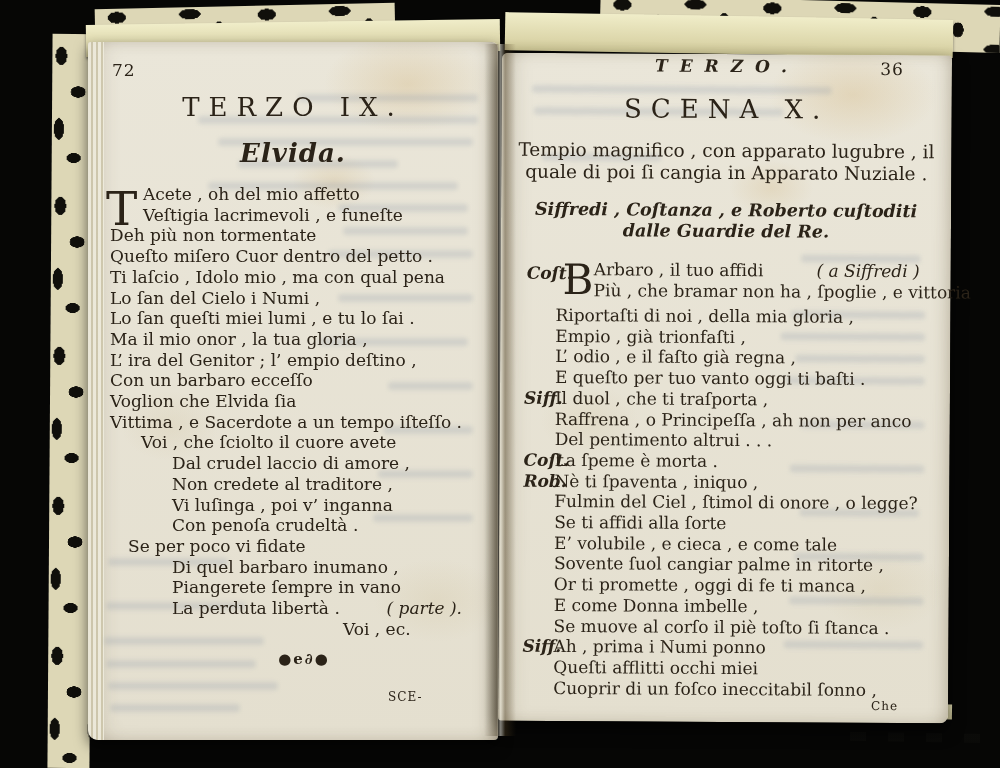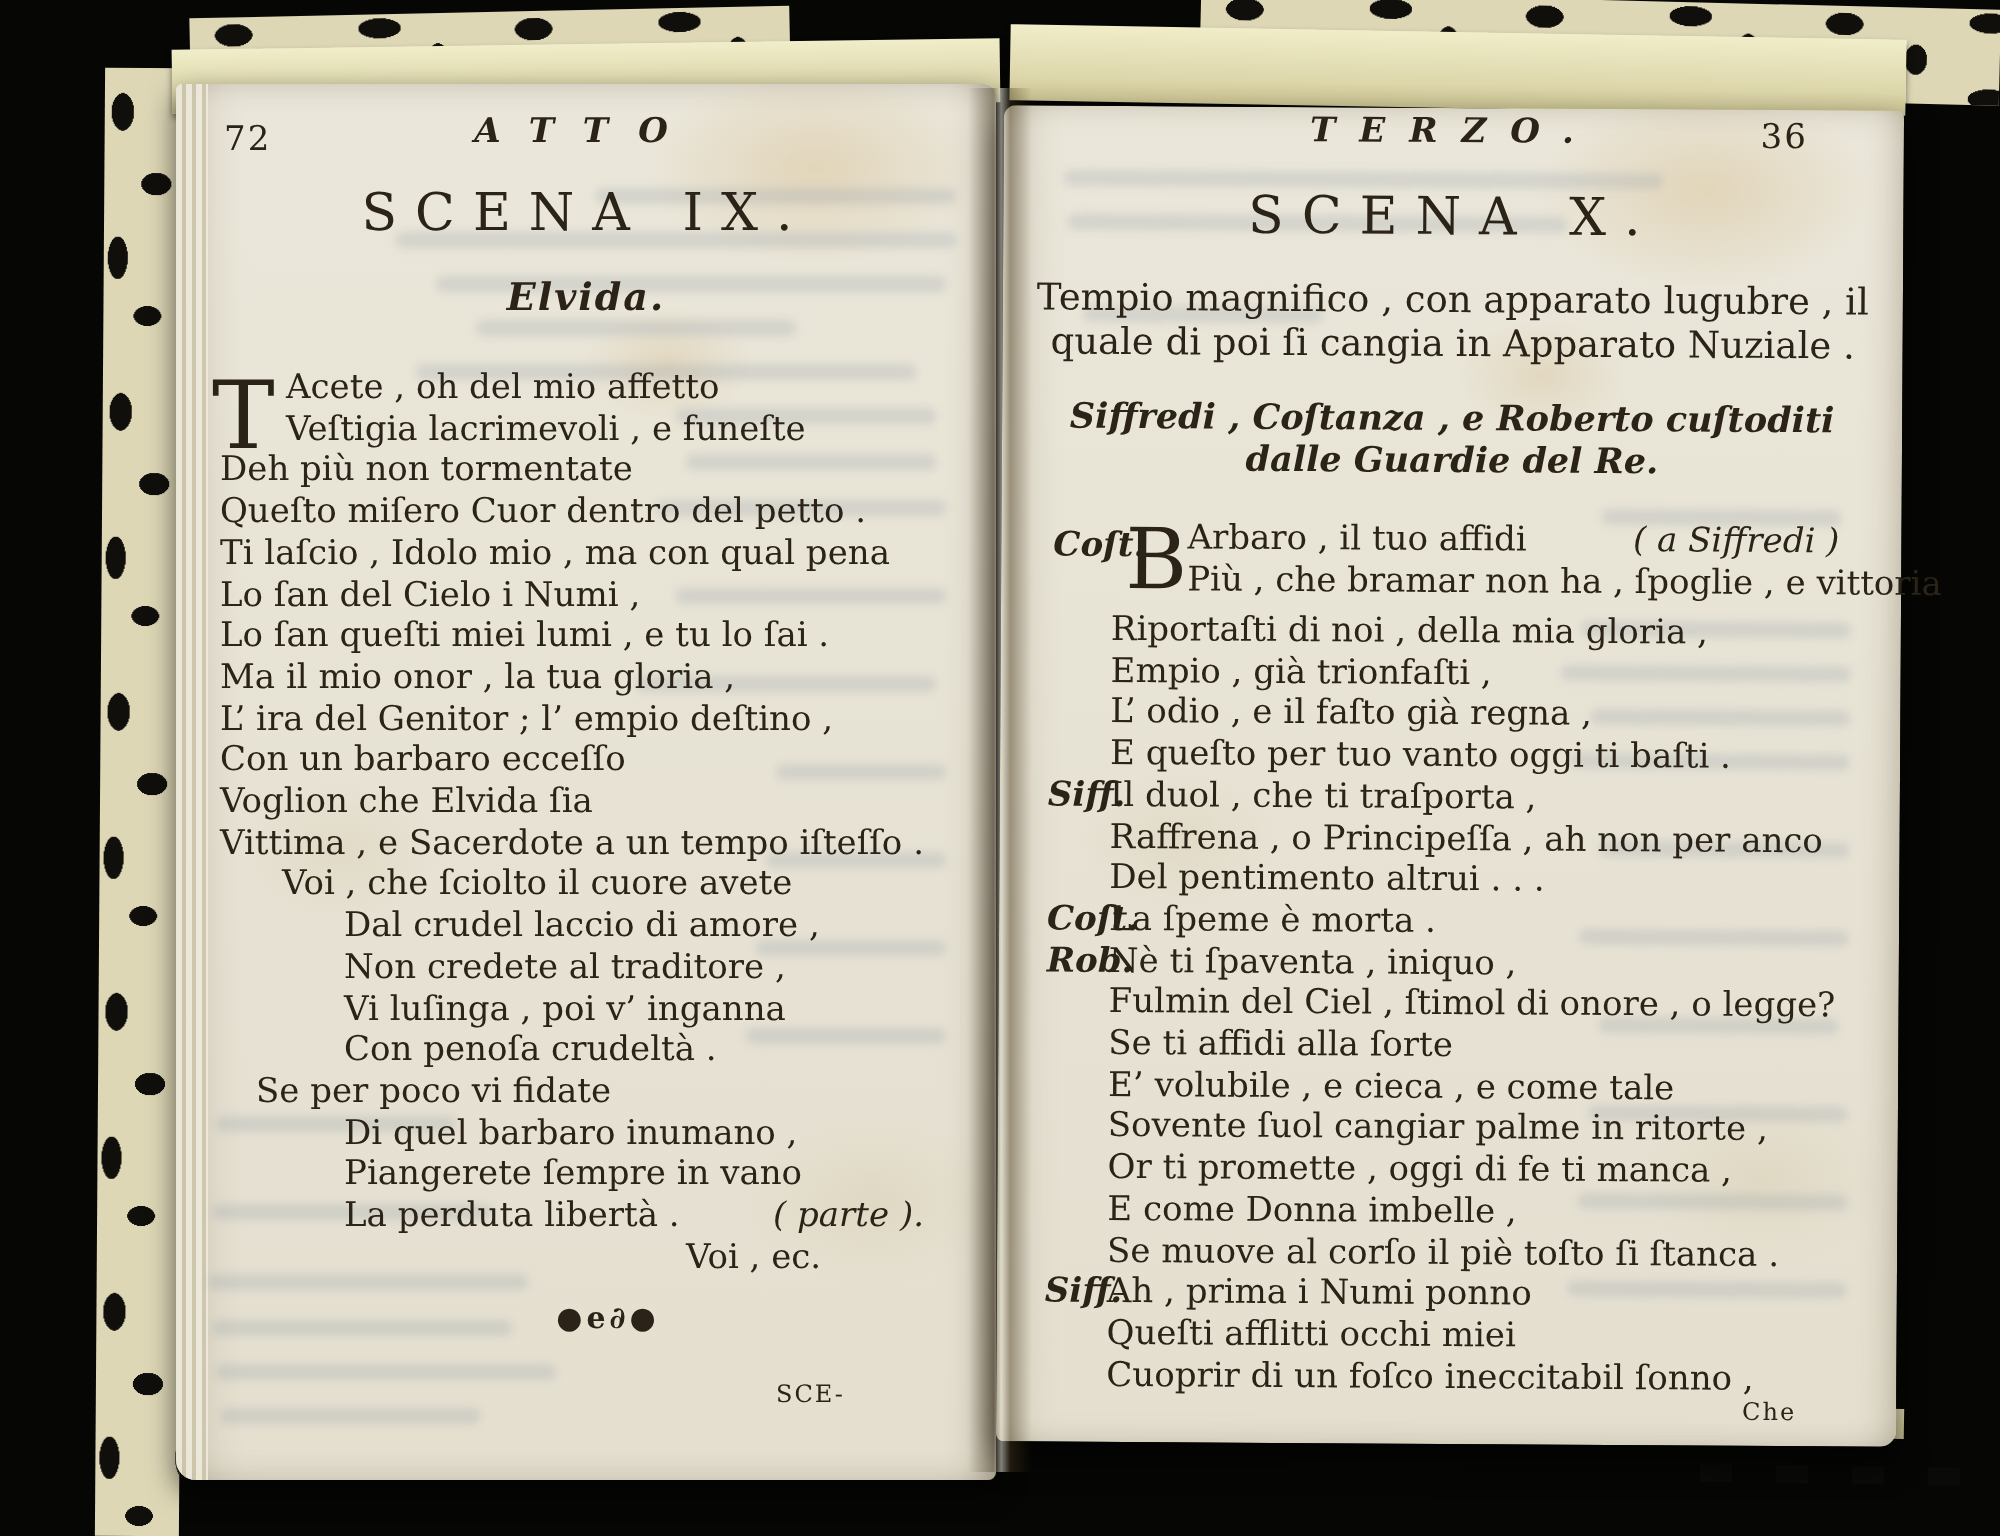--- a/index.html
+++ b/index.html
@@ -73,21 +73,21 @@
   }
   
   .gutter{
     position:absolute;left:484px;top:44px;width:32px;height:692px;
     background:linear-gradient(90deg,transparent,rgba(60,48,25,.35) 40%,rgba(255,253,240,.5) 52%,rgba(80,64,35,.38) 66%,transparent);
   }
   
   .pagenum{position:absolute;font-size:17px;letter-spacing:1px;}
   .running-header{position:absolute;left:0;right:0;text-align:center;font-style:italic;font-weight:bold;font-size:17px;letter-spacing:15px;}
   .scene-heading{position:absolute;left:0;right:0;text-align:center;font-size:26px;letter-spacing:9px;}
-  .char-heading{position:absolute;left:0;right:0;text-align:center;font-style:italic;font-weight:bold;font-size:19px;letter-spacing:1px;}
+  .char-heading{position:absolute;left:0;right:0;text-align:center;font-style:italic;font-weight:bold;font-size:26px;letter-spacing:1px;}
   .stage-dir{position:absolute;left:0;right:0;text-align:center;font-size:18.5px;line-height:22px;}
   .char-list{position:absolute;left:0;right:0;text-align:center;font-style:italic;font-weight:bold;font-size:17.5px;line-height:21px;}
   .verse{position:absolute;font-size:17px;line-height:20.7px;white-space:nowrap;}
   .vl{position:relative;}
   .vl .note{font-style:italic;}
   .flexline{display:flex;}
   .flexline .note{margin-left:auto;}
   .dc{padding-left:33px;}
   .i05{padding-left:18px;}
   .i1{padding-left:31px;}
@@ -133,22 +133,21 @@
   <div class="ghost" style="left:290px;top:428px;width:95px;"></div>
   <div class="ghost" style="left:285px;top:472px;width:100px;"></div>
   <div class="ghost" style="left:20px;top:516px;width:120px;"></div>
   <div class="ghost" style="left:18px;top:560px;width:140px;"></div>
   <div class="ghost" style="left:16px;top:595px;width:160px;"></div>
   <div class="ghost" style="left:18px;top:618px;width:150px;"></div>
   <div class="ghost" style="left:20px;top:640px;width:170px;"></div>
   <div class="ghost" style="left:22px;top:662px;width:130px;"></div>
 
   <div class="pagenum" style="left:24px;top:18px;">72</div>
-  <div class="running-header" style="top:14px;">ATTO</div>
-  <div class="scene-heading" style="top:50px;">SCENA IX.</div>
+  <div class="scene-heading" style="top:50px;">TERZO IX.</div>
   <div class="char-heading" style="top:96px;">Elvida.</div>
 
   <div class="verse" style="left:22px;top:142px;width:366px;">
     <span class="dropcap" style="left:-4px;top:4px;">T</span>
     <div class="vl dc">Acete , oh del mio affetto</div>
     <div class="vl dc">Veſtigia lacrimevoli , e funeſte</div>
     <div class="vl">Deh più non tormentate</div>
     <div class="vl">Queſto miſero Cuor dentro del petto .</div>
     <div class="vl">Ti laſcio , Idolo mio , ma con qual pena</div>
     <div class="vl">Lo ſan del Cielo i Numi ,</div>

